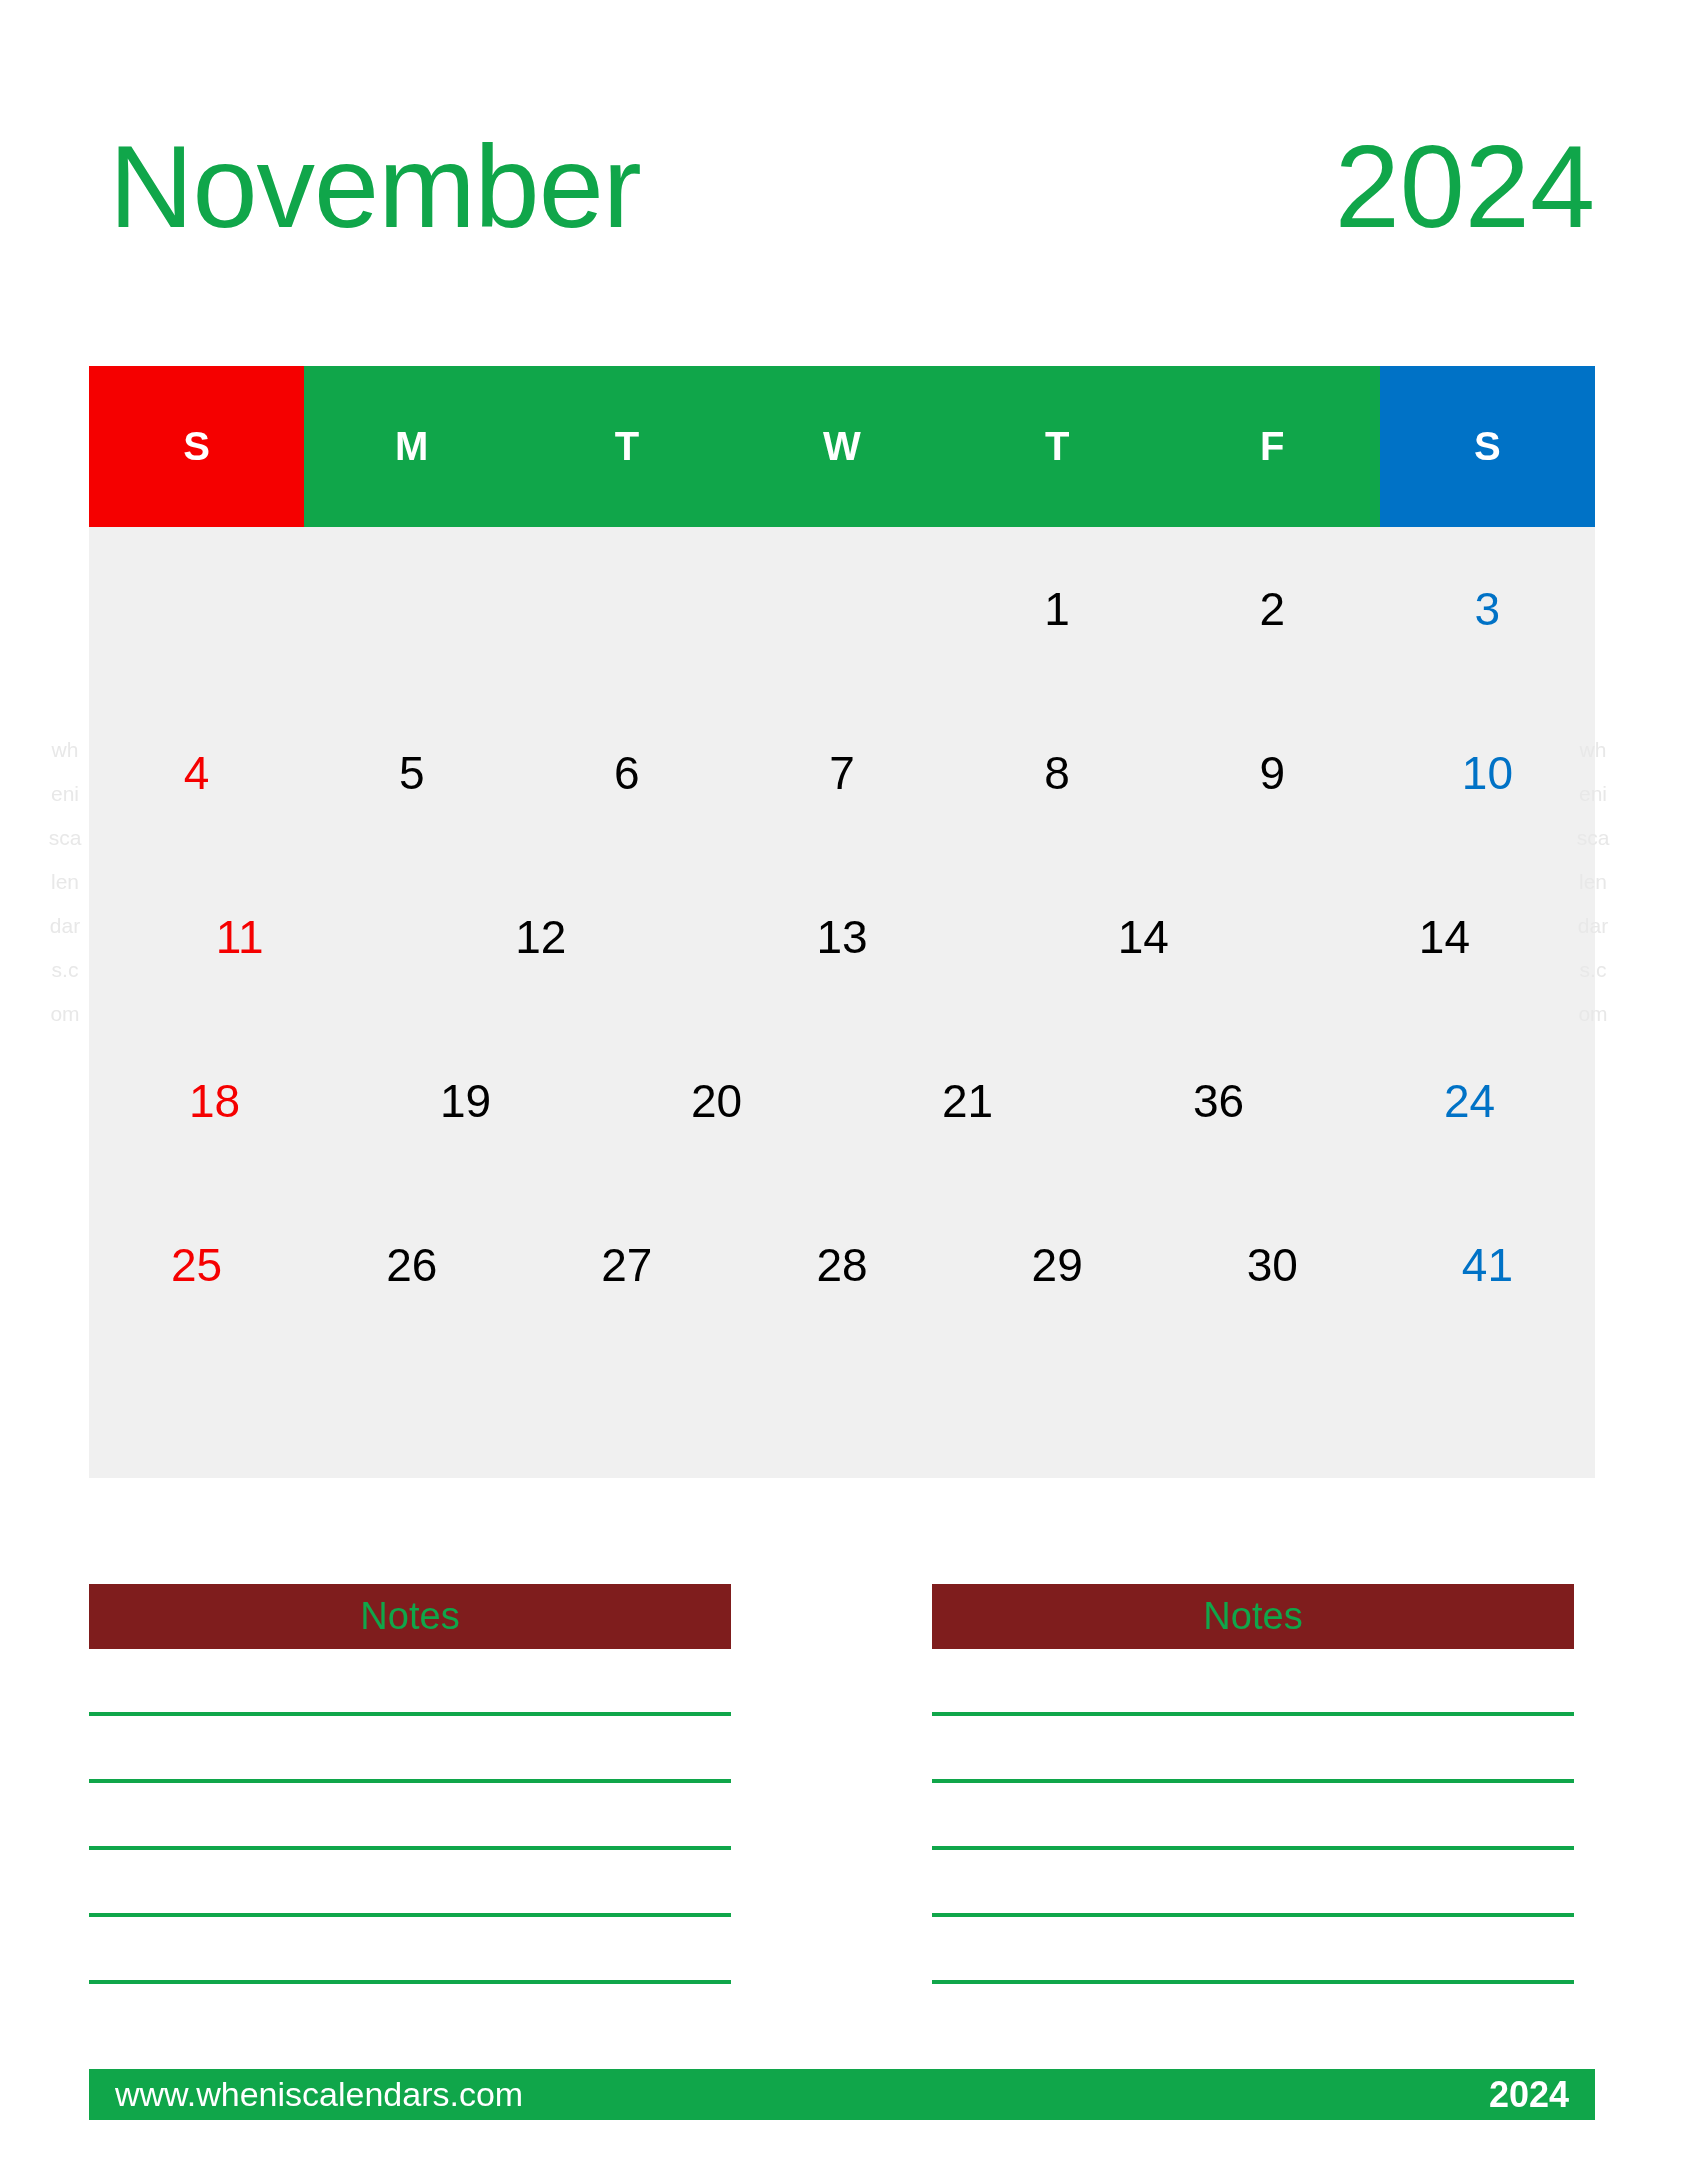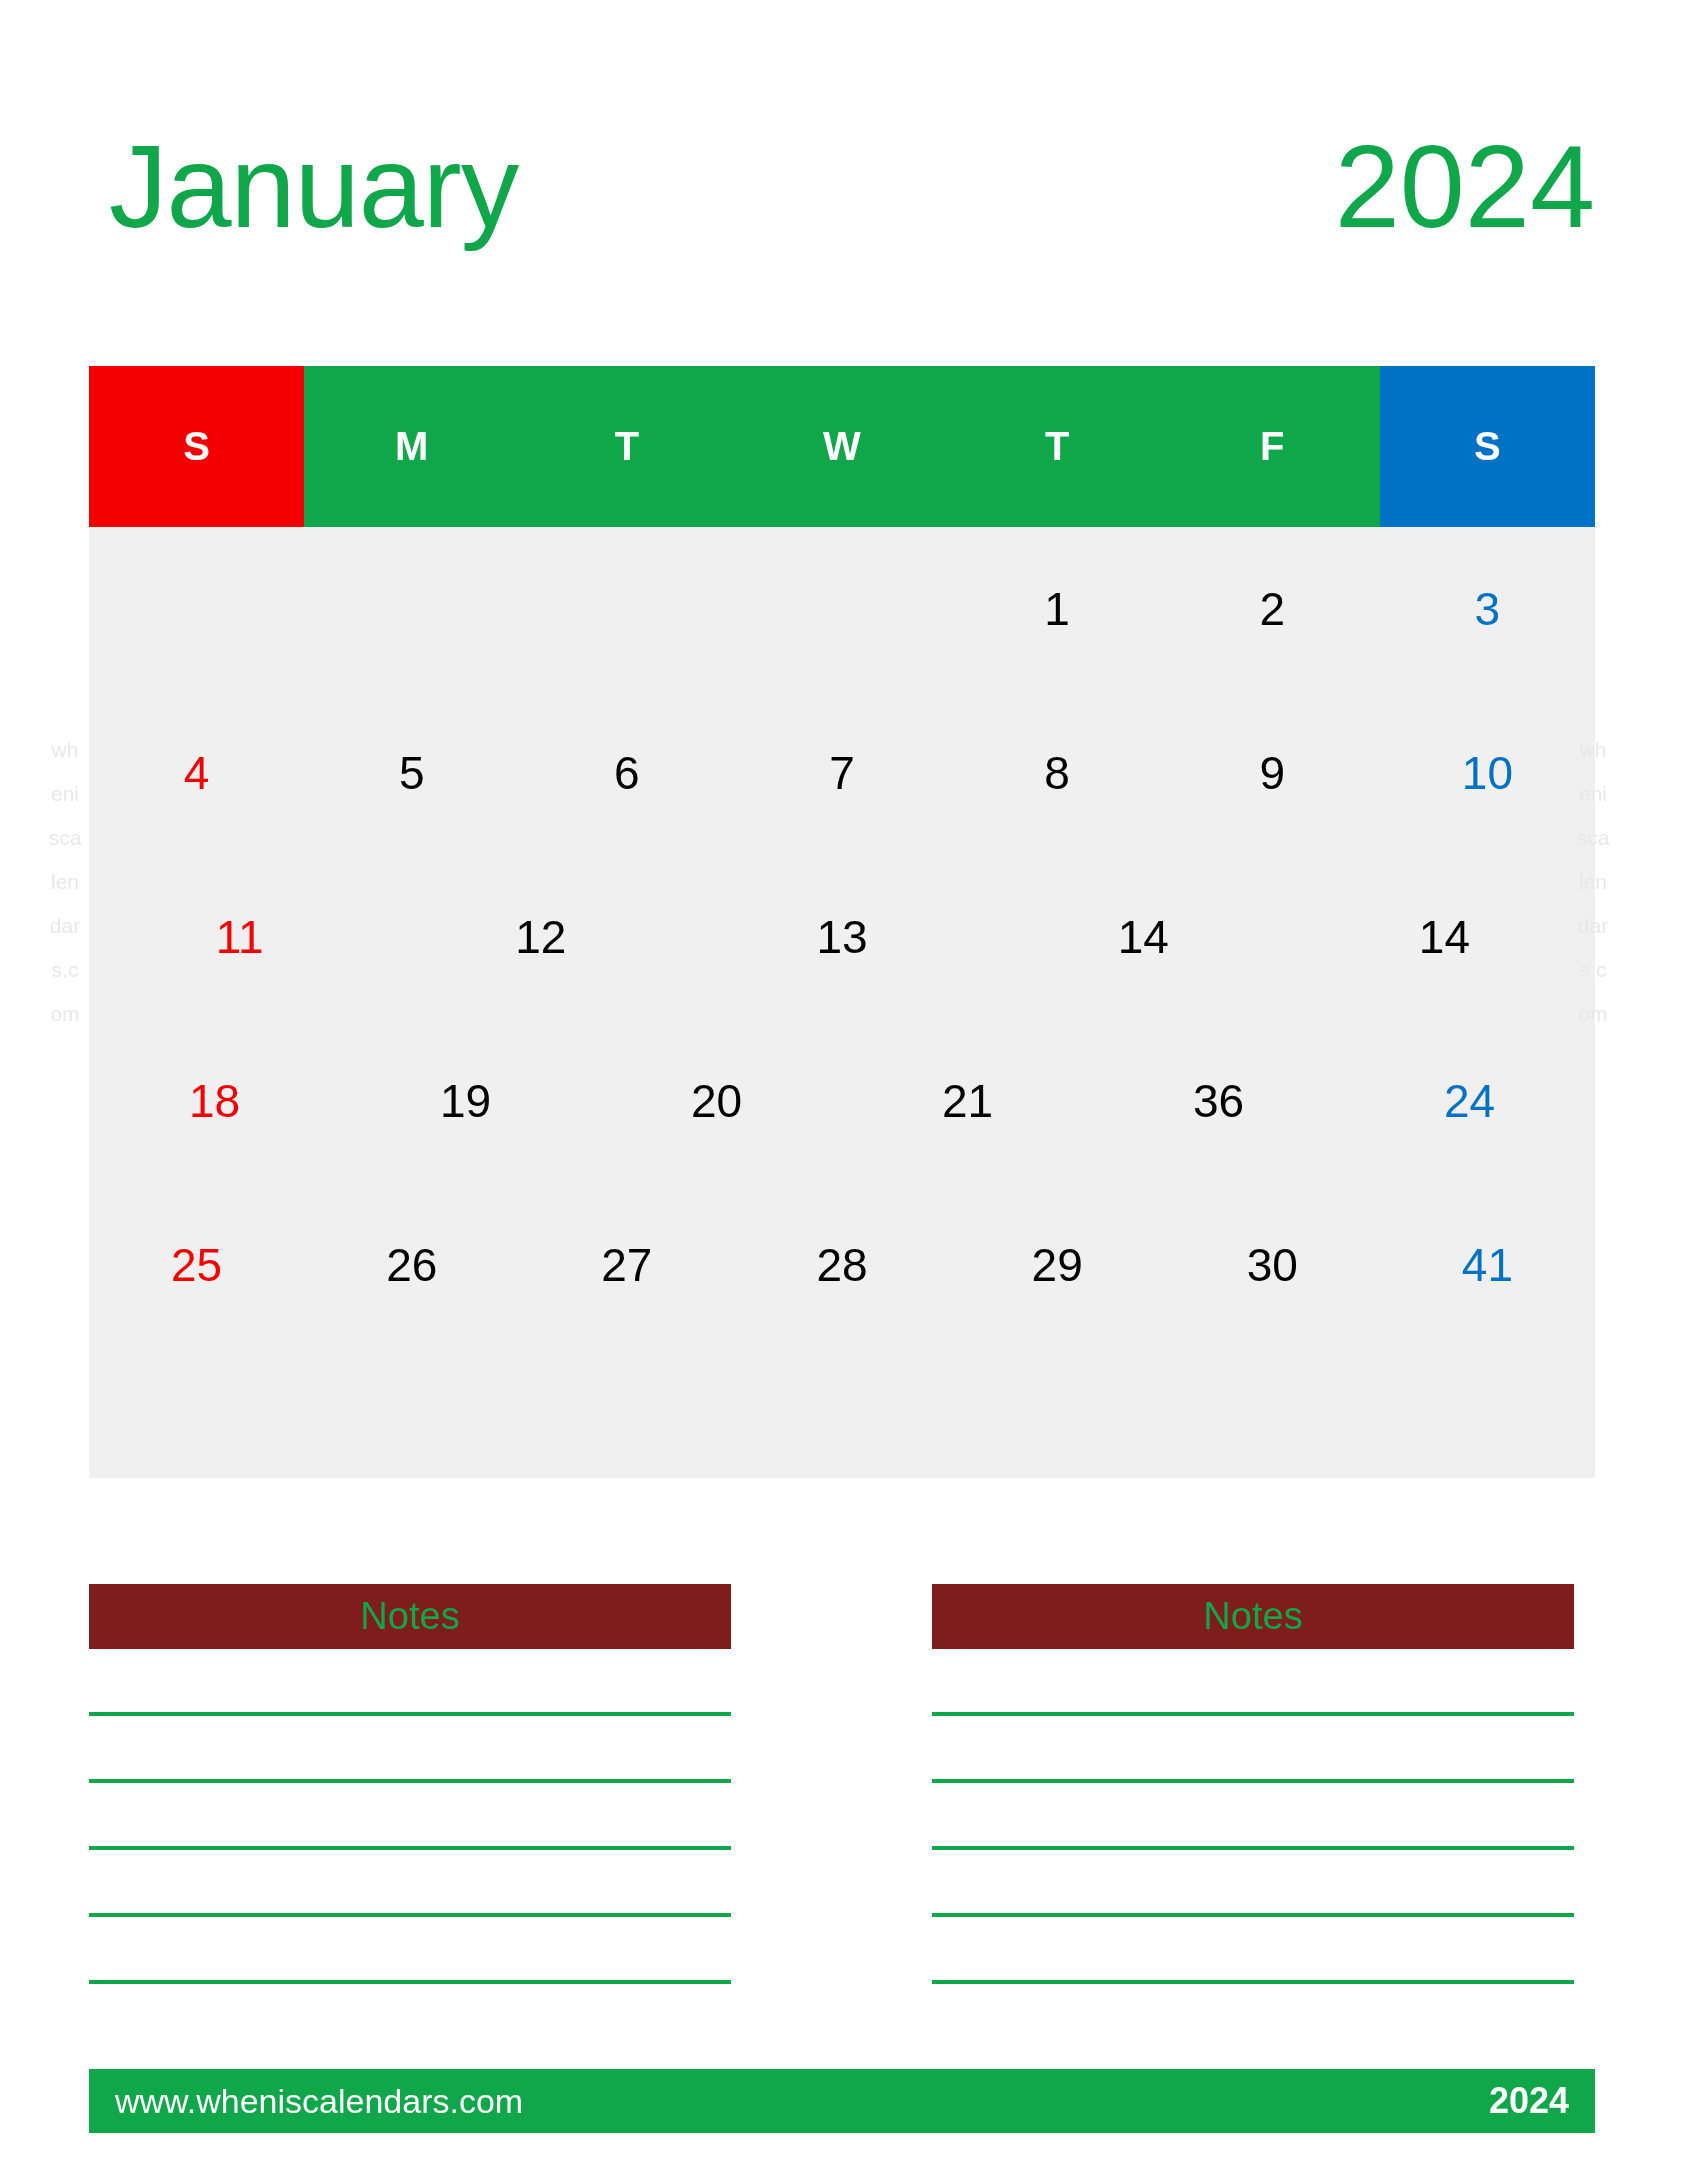--- a/index.html
+++ b/index.html
@@ -126,21 +126,21 @@
     margin-top: 63px;
   }
   .notes-line:first-of-type { margin-top: 48px; }
 
   
   .footer {
     position: absolute;
     left: 89px;
     top: 2069px;
     width: 1506px;
-    height: 64px;
+    height: 51px;
     background: #10a64a;
     color: #ffffff;
     display: flex;
     align-items: center;
     justify-content: space-between;
     box-sizing: border-box;
     padding: 3px 26px;
   }
   .footer-url { font-size: 34px; }
   .footer-year { font-size: 36px; font-weight: bold; }
@@ -160,21 +160,21 @@
   }
   .watermark.left { left: 48px; }
   .watermark.right { left: 1576px; }
 </style>
 </head>
 <body>
 
 <div class="page">
 
   <div class="title-row">
-    <div class="title-month">January</div>
+    <div class="title-month">November</div>
     <div class="title-year">2024</div>
   </div>
 
   <div class="cal">
     <div class="dow-row">
       <div class="dow sun">S</div>
       <div class="dow">M</div>
       <div class="dow">T</div>
       <div class="dow">W</div>
       <div class="dow">T</div>

